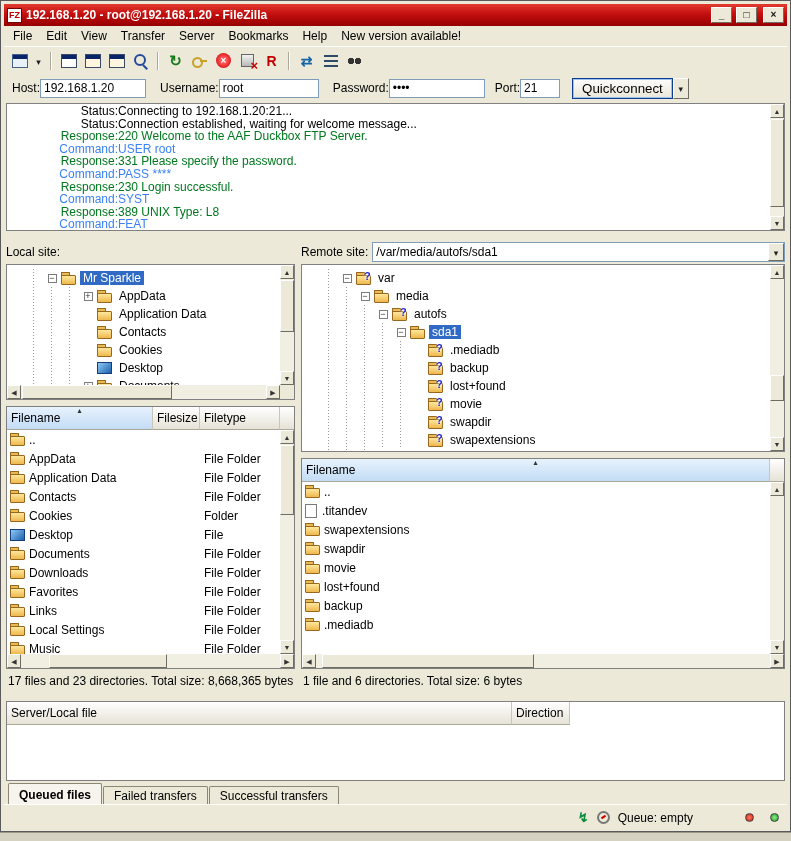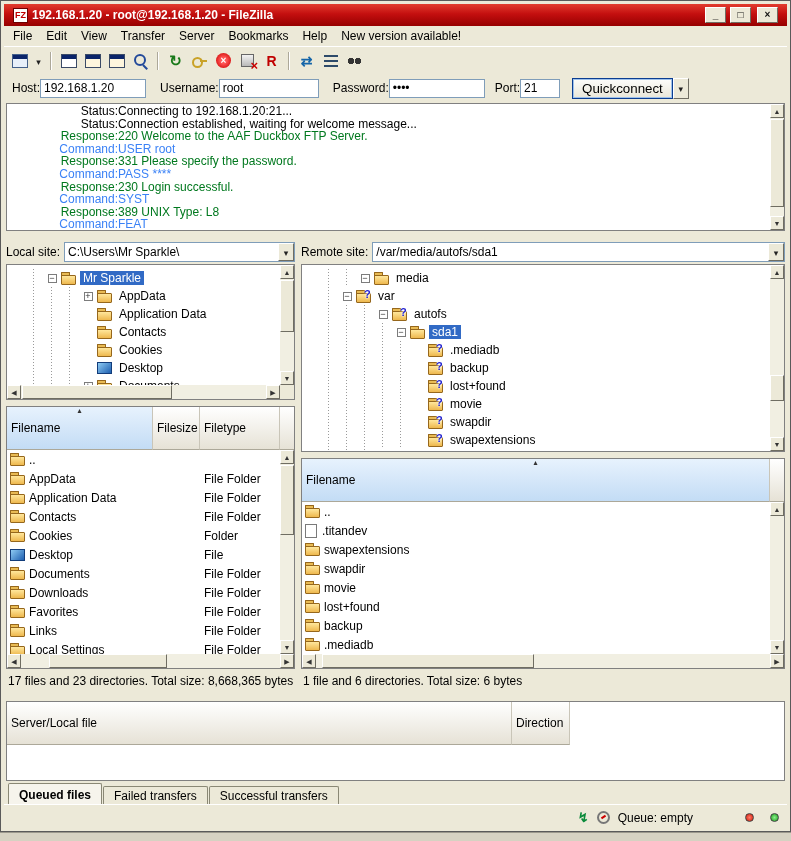--- a/index.html
+++ b/index.html
@@ -3,21 +3,21 @@
 <meta charset="utf-8">
 <style>
   *{margin:0;padding:0;box-sizing:border-box;}
   html,body{width:791px;height:841px;}
   body{font-family:"Liberation Sans",sans-serif;font-size:12px;color:#000;background:#777;}
   .screen{position:relative;width:791px;height:841px;overflow:hidden;background:#d6d2c2;}
   .window{position:absolute;left:0;top:0;width:791px;height:832px;background:#ece9d8;border:1px solid #5a5a5a;outline:1px solid #9b988c;padding:3px;display:flex;flex-direction:column;overflow:hidden;}
   .taskbar{position:absolute;left:0;bottom:0;width:791px;height:9px;background:linear-gradient(#6ca2e8,#245ab 70%,#153f8f);}
 
   
-  .titlebar{flex:0 0 22px;background:linear-gradient(180deg,#e23c2e 0%,#c40f0f 45%,#960000 100%);display:flex;align-items:center;padding:0 9px;gap:4px;}
+  .titlebar{flex:0 0 22px;background:linear-gradient(180deg,#e23c2e 0%,#c40f0f 45%,#960000 100%);display:flex;align-items:center;padding:0 3px;gap:4px;}
   .fz-logo{width:15px;height:15px;background:#fff;border:1px solid #6d0000;color:#c00000;font-weight:bold;font-size:9px;display:flex;align-items:center;justify-content:center;}
   .fz-logo::before{content:"FZ";}
   .title-text{color:#fff;font-weight:bold;flex:1;white-space:nowrap;overflow:hidden;}
   .win-btn{width:21px;height:16px;background:#ece9d8;border:1px solid;border-color:#fff #6f6d62 #6f6d62 #fff;display:flex;align-items:center;justify-content:center;font-size:10px;font-weight:bold;color:#111;line-height:10px;}
   .win-btn.close{margin-left:2px;}
 
   
   .menubar{flex:0 0 21px;display:flex;align-items:center;padding:0 2px;border-bottom:1px solid #fff;}
   .menu-item{padding:3px 7px;white-space:nowrap;}
 
@@ -102,21 +102,21 @@
   .qm::before{content:"?";position:absolute;left:-11px;top:-8px;color:#2323cf;font-weight:bold;font-size:11px;text-shadow:0 0 2px #fff,0 0 2px #fff;}
   .i-desktop{flex:0 0 15px;width:15px;height:12px;background:linear-gradient(135deg,#8ecbf3,#1e5fb0);border:1px solid #123c7a;margin-right:4px;}
   .i-file{flex:0 0 12px;width:12px;height:14px;background:#fff;border:1px solid #7a7a7a;margin-right:5px;}
   .tlabel{padding:0 3px;}
   .sel{background:#316ac5;color:#fff;}
 
   .listbox{background:#fff;border:1px solid #808080;display:flex;flex-direction:column;overflow:hidden;}
   .pane-left .listbox{flex:0 0 263px;}
   .pane-right .listbox{flex:1;}
   .hdr-row{flex:0 0 19px;display:flex;}
-  .hcell{background:linear-gradient(#ffffff,#e6e2d6);border-right:1px solid #c9c5b8;border-bottom:1px solid #aca899;display:flex;align-items:center;padding:14px 4px;position:relative;overflow:hidden;}
+  .hcell{background:linear-gradient(#ffffff,#e6e2d6);border-right:1px solid #c9c5b8;border-bottom:1px solid #aca899;display:flex;align-items:center;padding:4px 4px;position:relative;overflow:hidden;}
   .hcell.sorted{background:linear-gradient(#e7f2fd,#c3dcf5);}
   .hcell.sorted::after{content:"▴";position:absolute;top:-1px;left:50%;transform:translateX(-50%);font-size:8px;color:#333;}
   .hdr-corner{flex:0 0 14px;background:linear-gradient(#ffffff,#e6e2d6);border-bottom:1px solid #aca899;}
   .list-main{flex:1;display:flex;min-height:0;}
   .list-rows{flex:1;overflow:hidden;min-width:0;}
   .frow{height:19px;display:flex;align-items:center;white-space:nowrap;}
   .cname{flex:0 0 146px;display:flex;align-items:center;padding-left:3px;overflow:hidden;}
   .csize{flex:0 0 47px;}
   .ctype{flex:1;padding-left:4px;overflow:hidden;}
   .c-full{flex:1;display:flex;align-items:center;padding-left:3px;overflow:hidden;}
@@ -279,26 +279,20 @@
           </span>
         <span class="sb-btn dn"></span>
       </div>
     </div>
 
     <div class="panes">
 
       <div class="pane pane-left">
         <div class="site-row">
           <span>Local site:</span>
-          <span class="combo">
-            <span class="combo-text">C:\Users\Mr Sparkle\</span>
-            <span class="combo-btn">
-                <span class="caret"></span>
-              </span>
-          </span>
         </div>
 
         <div class="treebox">
           <div class="tree-content">
             <div class="trow">
               <span class="sp"></span>
                 <span class="g"></span>
               <span class="expc">
                   <span class="exp minus"></span>
                 </span>
@@ -516,36 +510,36 @@
                 <span class="caret"></span>
               </span>
           </span>
         </div>
 
         <div class="treebox">
           <div class="tree-content" style="flex:1;">
             <div class="trow">
               <span class="sp"></span>
                 <span class="g"></span>
-                <span class="g"></span>
               <span class="expc">
                   <span class="exp minus"></span>
                 </span>
               <span class="i-folder"></span>
-              <span class="tlabel">media</span>
-            </div>
-            <div class="trow">
-              <span class="sp"></span>
+                <span class="qm"></span>
+              <span class="tlabel">var</span>
+            </div>
+            <div class="trow">
+              <span class="sp"></span>
+                <span class="g"></span>
                 <span class="g"></span>
               <span class="expc">
                   <span class="exp minus"></span>
                 </span>
               <span class="i-folder"></span>
-                <span class="qm"></span>
-              <span class="tlabel">var</span>
+              <span class="tlabel">media</span>
             </div>
             <div class="trow">
               <span class="sp"></span>
                 <span class="g"></span>
                 <span class="g"></span>
                 <span class="g"></span>
               <span class="expc">
                   <span class="exp minus"></span>
                 </span>
               <span class="i-folder"></span>

